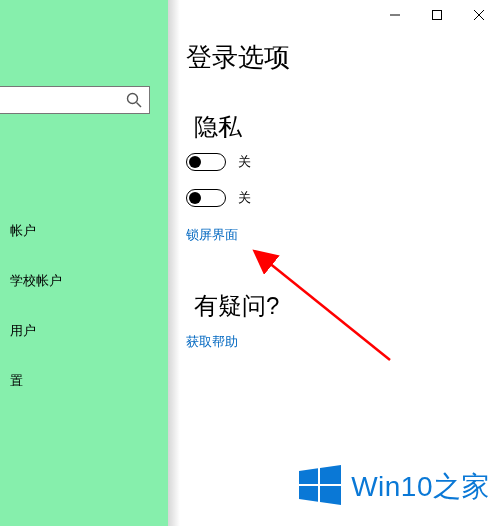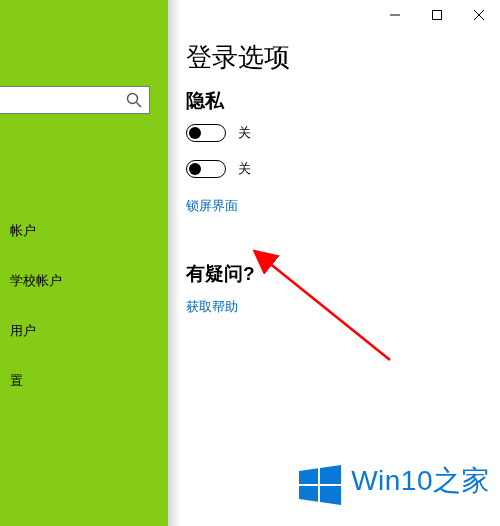--- a/index.html
+++ b/index.html
@@ -1,36 +1,36 @@
 <!DOCTYPE html>
 <html><head>
 <meta charset="utf-8">
 <style>
   html,body{margin:0;padding:0;font-family:"Microsoft YaHei","Segoe UI",sans-serif;background:#fff;color:#000;}
   .app{position:relative;width:500px;height:526px;overflow:hidden;background:#fff;}
-  .sidebar{position:absolute;left:0;top:0;width:168px;height:100%;background:#84cc16;}
+  .sidebar{position:absolute;left:0;top:0;width:168px;height:100%;background:#86efac;}
   .search-box{position:absolute;left:-40px;top:86px;width:190px;height:28px;border:1px solid #777;background:#fff;box-sizing:border-box;}
   .search-icon{position:absolute;right:6px;top:4px;width:18px;height:18px;}
   .sidebar-item{position:absolute;left:-10px;width:178px;height:36px;line-height:36px;font-size:13px;color:#000;padding-left:20px;box-sizing:border-box;}
   .shadow{position:absolute;left:168px;top:0;width:12px;height:100%;background:linear-gradient(to right,rgba(0,0,0,0.16),rgba(0,0,0,0));pointer-events:none;}
   .titlebar{position:absolute;right:0;top:0;height:30px;display:flex;}
   .titlebtn{width:42px;height:30px;display:flex;align-items:center;justify-content:center;}
   .titlebtn svg{display:block;}
   .content{position:absolute;left:186px;top:40px;right:14px;bottom:0;}
-  h1.page{font-weight:400;font-size:26px;margin:0 0 13px 0;}
-  h2.sec{font-weight:700;font-size:19px;margin:0 0 10px 0;}
+  h1.page{font-weight:400;font-size:26px;margin:0 0 36px 0;}
+  h2.sec{font-weight:400;font-size:24px;margin:0 0 10px 8px;}
   p.desc{font-size:13px;color:#000;margin:0 0 10px 0;line-height:1.5;max-width:290px;}
   .toggle-row{display:flex;align-items:center;margin-bottom:18px;}
   .toggle{width:40px;height:18px;border:1px solid #000;border-radius:10px;position:relative;box-sizing:border-box;flex:none;}
   .toggle .knob{position:absolute;left:2px;top:2px;width:12px;height:12px;background:#000;border-radius:50%;}
   .toggle-label{font-size:13px;margin-left:12px;}
   a.link{color:#0067c0;font-size:13px;text-decoration:none;display:inline-block;}
   .arrow{position:absolute;pointer-events:none;}
   .watermark{position:absolute;right:10px;bottom:14px;text-align:left;color:#0a78d6;}
-  .watermark .row{display:flex;}
+  .watermark .row{display:flex;align-items:center;}
   .watermark .txt1{font-size:28px;font-weight:300;letter-spacing:0.5px;margin-left:8px;}
   .watermark .txt2{font-size:11px;color:#0a78d6;margin-left:56px;margin-top:-2px;}
   .winlogo{display:inline-block;}
 </style>
 </head>
 <body>
 
 <div class="app">
 
   <div class="sidebar">

